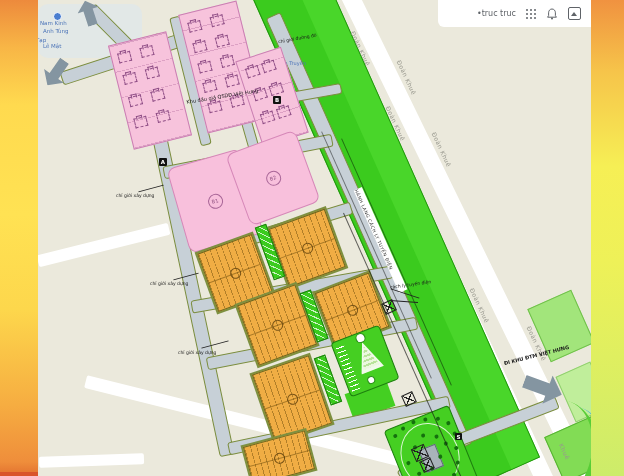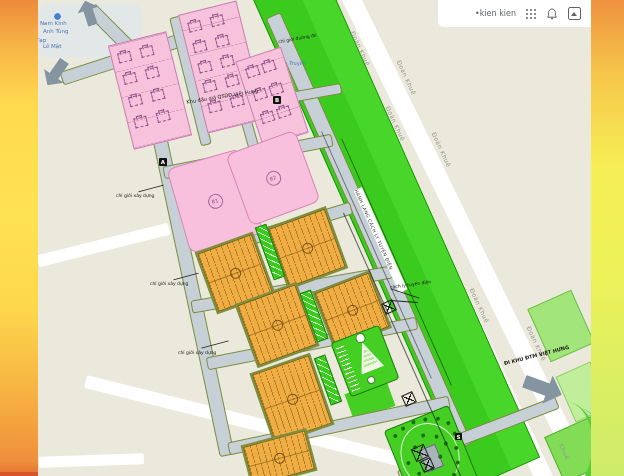--- a/index.html
+++ b/index.html
@@ -194,21 +194,21 @@
 
   <div class="abs" style="left:505px;top:398px;width:86px;height:110px;border-right:6px solid #58cd36;border-radius:50%;transform:rotate(18deg);z-index:38;"></div>
   <div class="abs" style="left:515px;top:404px;width:88px;height:112px;border-right:5px solid #38a6dc;border-radius:50%;transform:rotate(18deg);z-index:38;"></div>
 
   <div class="abs strip" style="left:0;top:0;width:38px;height:476px;background:linear-gradient(180deg,#ed8a3c 0%,#f8b646 10%,#ffda4f 22%,#ffe253 45%,#fdd74c 65%,#f6ad41 85%,#ef8e3b 97%,#e2702f 100%);">
     <div style="position:absolute;left:0;bottom:0;width:100%;height:4px;background:#d9542b;"></div>
   </div>
   <div class="abs strip" style="left:591px;top:0;width:33px;height:476px;background:linear-gradient(180deg,#f09240 0%,#f6c44a 15%,#f6ef55 35%,#eef158 55%,#dfef60 75%,#cdec6a 100%);"></div>
 
   <div class="abs toolbar">
-    <span class="tb-label">•kien kien</span>
+    <span class="tb-label">•truc truc</span>
     <span class="grid-icon"></span>
     <span style="display:inline-flex;">
       <svg width="12" height="12" viewBox="0 0 12 12">
           <path d="M6 1 C3.9 1 2.6 2.7 2.6 4.8 L2.6 7.6 L1.6 9.2 L10.4 9.2 L9.4 7.6 L9.4 4.8 C9.4 2.7 8.1 1 6 1 Z" fill="none" stroke="#5f6368" stroke-width="1"></path>
           <circle cx="6" cy="10.6" r="1" fill="#5f6368"></circle>
         </svg>
     </span>
     <span class="frame-icon"></span>
   </div>
 

